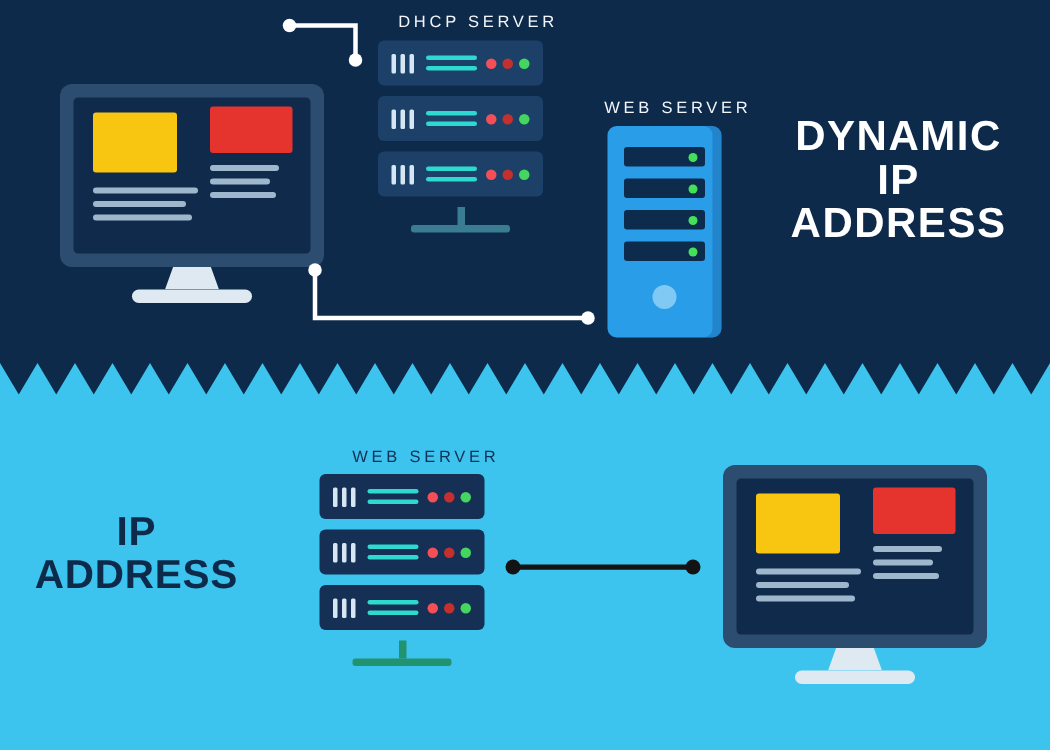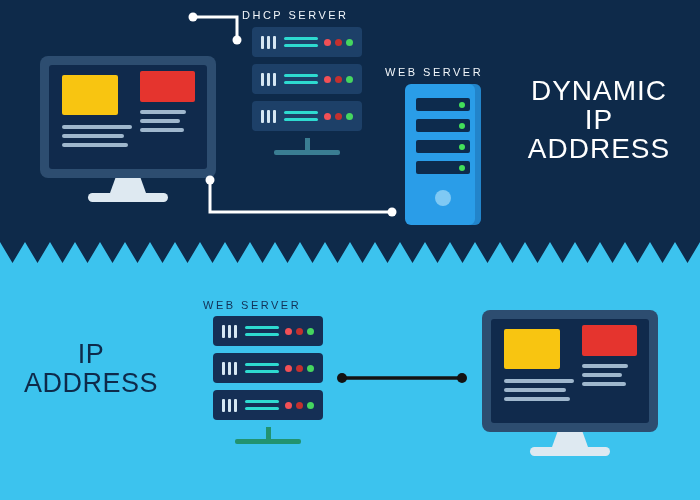--- a/index.html
+++ b/index.html
@@ -4,28 +4,28 @@
 <style>
   html,body { margin:0; padding:0; }
   .stage {
     position:relative; width:700px; height:500px; overflow:hidden;
     background:var(--bottom-bg,#3cc3ee);
     font-family:"Liberation Sans", sans-serif;
   }
   .top-bg { position:absolute; left:0; top:0; width:700px; height:242px; background:var(--top-bg,#0e2a4a); }
   .zigzag { position:absolute; left:0; top:242px; display:block; }
 
-  .label { position:absolute; font-size:11px; letter-spacing:2.5px; text-align:left; font-weight:400; }
+  .label { position:absolute; font-size:11px; letter-spacing:2.5px; text-align:right; font-weight:400; }
   .label-light { color:var(--label-light,#f2f6fa); }
   .label-dark  { color:var(--label-dark,#123156); }
   .dhcp-label { left:242px; top:9px;  width:130px; }
   .web-label-top { left:385px; top:66px; width:116px; }
   .web-label-bottom { left:203px; top:299px; width:130px; }
 
-  .heading { position:absolute; font-weight:normal; text-align:center; }
+  .heading { position:absolute; font-weight:bold; text-align:center; }
   .heading-top { left:505px; top:76px; width:188px; font-size:28px; line-height:29px; letter-spacing:1px; color:var(--heading-light,#ffffff); }
   .heading-bottom { left:10px; top:340px; width:162px; font-size:27px; line-height:29px; letter-spacing:.5px; color:var(--heading-dark,#0e2a4a); }
 
   .monitor { position:absolute; width:176px; }
   .monitor-top { left:40px; top:56px; }
   .monitor-bottom { left:482px; top:310px; }
   .bezel { width:176px; height:122px; background:var(--monitor-bezel,#2d4d70); border-radius:8px; padding:9px; box-sizing:border-box; }
   .screen { position:relative; width:100%; height:100%; background:var(--monitor-screen,#102a4c); border-radius:3px; overflow:hidden; }
   .panel { position:absolute; border-radius:2px; }
   .panel.yellow { left:13px; top:10px; width:56px; height:40px; background:var(--panel-yellow,#f8c511); }

